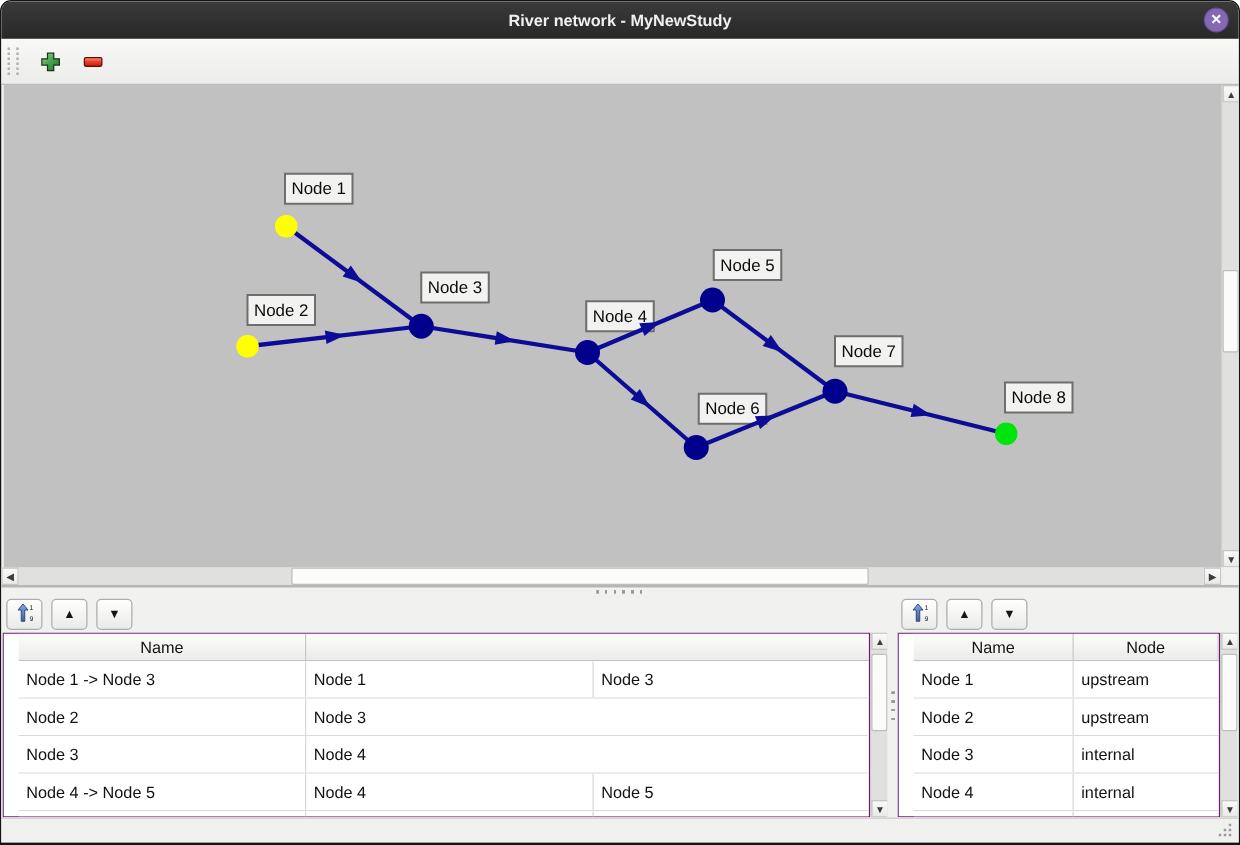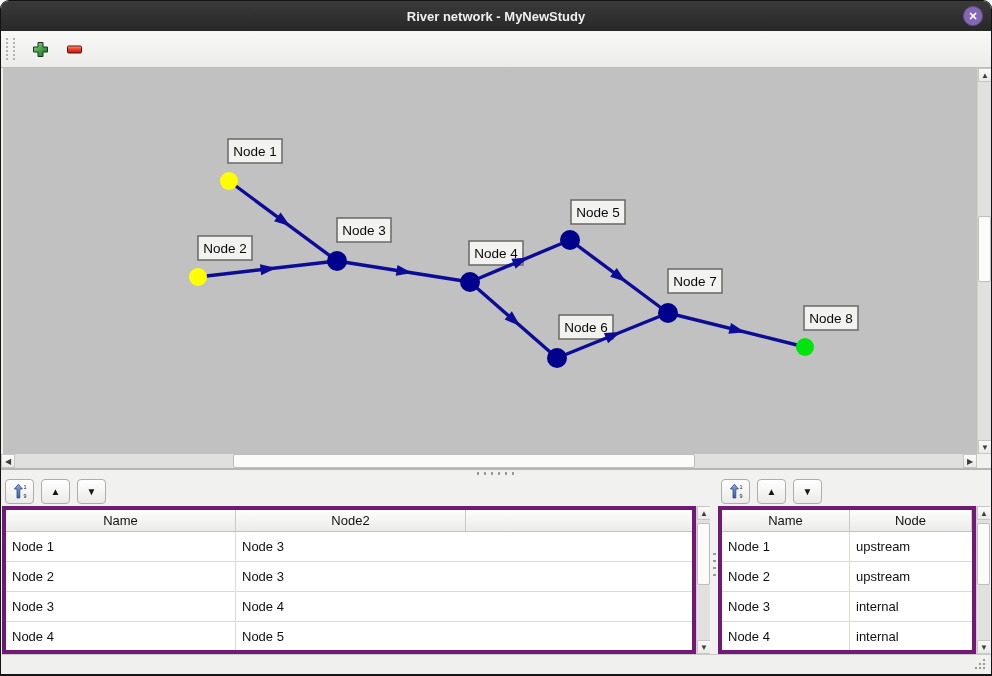--- a/index.html
+++ b/index.html
@@ -101,23 +101,23 @@
   .tbtn {
     width: 29px; height: 25px;
     border: 1px solid #adadab; border-radius: 4px;
     background: linear-gradient(#ffffff, #eaeae8);
     display: flex; align-items: center; justify-content: center;
     font-size: 10px; color: #161616; padding: 0;
   }
   .table-wrap { flex: 1; display: flex; overflow: hidden; }
   .dtable {
     flex: 1; background: #fff;
-    border: 4px solid #701a75;
+    border: 1px solid #701a75;
     overflow: hidden;
-    display: flex; flex-direction: column;
+    display: flex; flex-direction: column; padding-left: 12px;
   }
   .trow { display: grid; }
   .trow.header {
     height: 22px; flex: 0 0 22px;
     background: linear-gradient(#fdfdfc, #ebebe9);
     border-bottom: 1px solid #c2c2c0;
   }
   .trow.header .tcell {
     display: flex; align-items: center; justify-content: center;
     border-right: 1px solid #c9c9c7; padding: 0;
@@ -293,35 +293,36 @@
             <span>▲</span>
           </button>
         <button class="tbtn">
             <span>▼</span>
           </button>
       </div>
       <div class="table-wrap">
         <div class="dtable" id="branches-table">
             <div class="trow header" style="grid-template-columns: 230px 230px 1fr;">
               <div class="tcell">Name</div>
-              <div class="tcell">Node2</div>
             </div>
             <div class="trow body" style="grid-template-columns: 230px 230px 1fr;">
+              <div class="tcell">Node 1 -&gt; Node 3</div>
               <div class="tcell">Node 1</div>
               <div class="tcell">Node 3</div>
             </div>
             <div class="trow body" style="grid-template-columns: 230px 230px 1fr;">
               <div class="tcell">Node 2</div>
               <div class="tcell">Node 3</div>
             </div>
             <div class="trow body" style="grid-template-columns: 230px 230px 1fr;">
               <div class="tcell">Node 3</div>
               <div class="tcell">Node 4</div>
             </div>
             <div class="trow body" style="grid-template-columns: 230px 230px 1fr;">
+              <div class="tcell">Node 4 -&gt; Node 5</div>
               <div class="tcell">Node 4</div>
               <div class="tcell">Node 5</div>
             </div>
             <div class="trow body" style="grid-template-columns: 230px 230px 1fr;">
               <div class="tcell"></div>
               <div class="tcell"></div>
               <div class="tcell"></div>
             </div>
           </div>
         <div class="vscroll">

